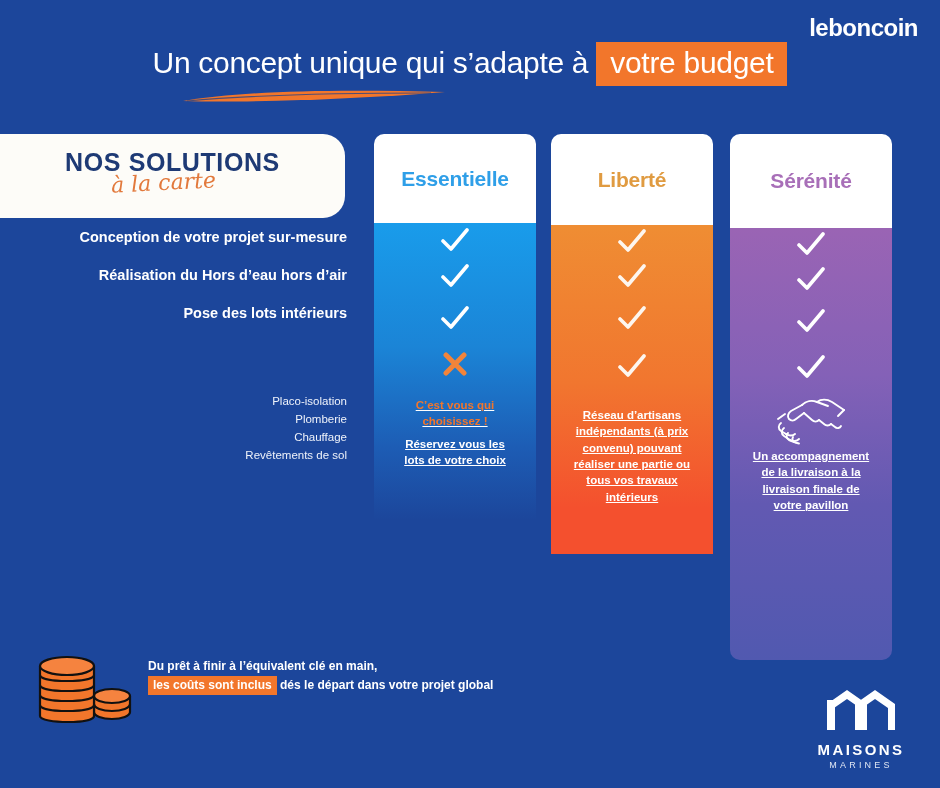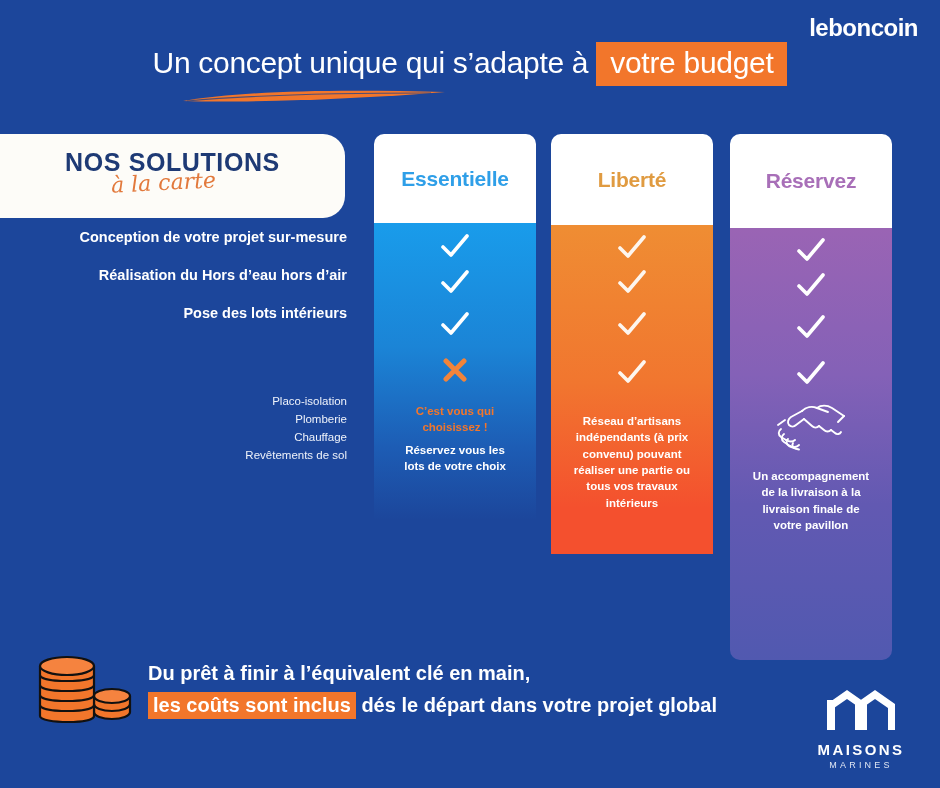--- a/index.html
+++ b/index.html
@@ -127,21 +127,21 @@
     justify-content: center;
     text-align: center;
   }
   .plan-title {
     font-size: 21px;
     font-weight: 700;
     letter-spacing: -0.2px;
   }
   .plan-body {
     position: relative;
-    padding-top: 6px;
+    text-decoration: underline;
   }
   .marks {
     display: flex;
     flex-direction: column;
     align-items: center;
   }
   .mark {
     display: flex;
     align-items: center;
     justify-content: center;
@@ -181,21 +181,21 @@
   #plan-serenite .plan-body {
     height: 432px;
     background: linear-gradient(180deg,#9a64b4 0%,#8461b7 34%,#6259b2 64%,#5159b0 100%);
   }
 
   
   #coins { position: absolute; left: 32px; top: 652px; }
   #bottom-text {
     position: absolute;
     left: 148px; top: 657px;
-    font-size: 20px;
+    font-size: 12px;
     font-weight: 700;
     color: #ffffff;
     line-height: 1.62;
   }
   #bottom-line2 { white-space: nowrap; }
   #bottom-highlight {
     background: #f2762b;
     padding: 2px 5px 3px 5px;
   }
 
@@ -322,21 +322,21 @@
       <span class="plain">convenu) pouvant</span>
       <span class="plain">réaliser une partie ou</span>
       <span class="plain">tous vos travaux</span>
       <span class="plain">intérieurs</span>
     </div>
   </div>
 </div>
 
 <div class="plan" id="plan-serenite">
   <div class="plan-head">
-    <div class="plan-title">Réservez</div>
+    <div class="plan-title">Sérénité</div>
   </div>
   <div class="plan-body">
     <div class="marks">
       <div class="mark" style="height:34px;">
         <svg width="30" height="26" viewBox="0 0 30 26">
           <path d="M3 13 L11 21 L27 2" stroke="#ffffff" stroke-width="3.6" fill="none" stroke-linecap="round" stroke-linejoin="round"></path>
         </svg>
       </div>
       <div class="mark" style="height:36px;">
         <svg width="30" height="26" viewBox="0 0 30 26">
@@ -367,21 +367,21 @@
             <path d="M12 35 C9 37, 9 41, 12 43 L18 47"></path>
             <path d="M16 40 C14 42, 14 45, 17 47 L22 49"></path>
             <path d="M21 44 C20 46, 20 48, 23 49.5 L27 50.5"></path>
             <path d="M14 41 C17 43, 21 43, 23 41"></path>
             <path d="M18 47 C21 49, 25 48, 27 46"></path>
             <path d="M6 26 L13 21"></path>
           </g>
         </svg>
       </div>
     </div>
-    <div class="plan-note" style="margin-top:14px;">
+    <div class="plan-note" style="">
       <span class="plain">Un accompagnement</span>
       <span class="plain">de  la livraison à la</span>
       <span class="plain">livraison finale de</span>
       <span class="plain">votre pavillon</span>
     </div>
   </div>
 </div>
 
 <svg id="coins" width="100" height="72" viewBox="0 0 100 72">
   <g stroke="#111111" stroke-width="2.2" stroke-linejoin="round">

